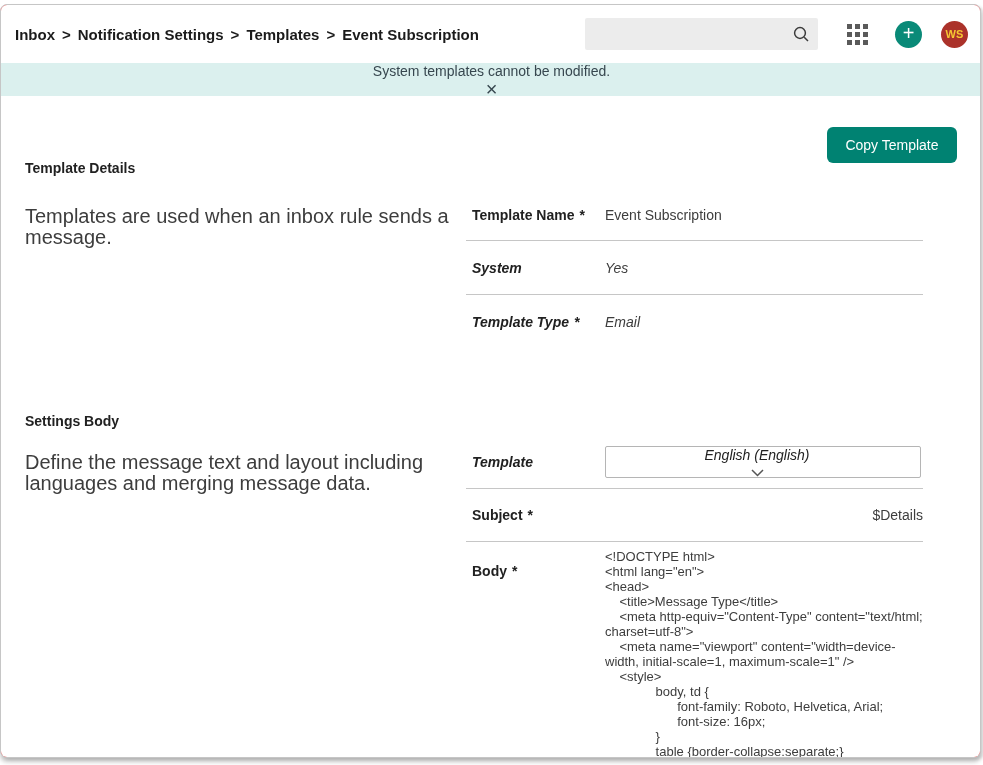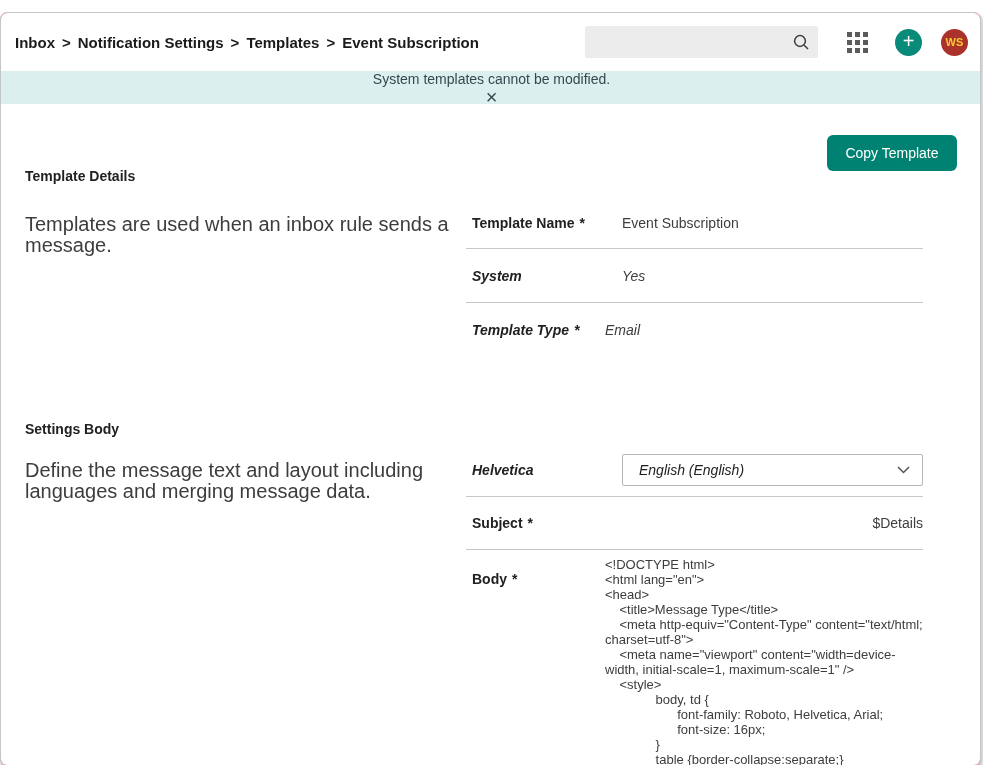--- a/index.html
+++ b/index.html
@@ -3,21 +3,21 @@
 <meta charset="utf-8">
 <style>
   * { box-sizing: border-box; margin: 0; padding: 0; }
   html, body {
     width: 983px; height: 765px;
     background: #fff;
     font-family: "Liberation Sans", sans-serif;
     overflow: hidden;
   }
   .window {
-    position: absolute; left: 0; top: 12px;
+    position: absolute; left: 0; top: 4px;
     width: 981px; height: 754px;
     background: #ef4444;
     border: 1px solid #c6c6c6;
     border-radius: 7px;
     box-shadow: 0 4px 4px rgba(0,0,0,.22), 3px 2px 3px rgba(0,0,0,.10);
     overflow: hidden;
   }
   
   .header {
     height: 58px; display: flex; align-items: center;
@@ -89,32 +89,32 @@
     font-size: 20px; color: #3d3d3d; line-height: 21px;
   }
   .sec1-title { top: 64px; }
   .sec1-desc  { top: 110px; }
   .sec2-title { top: 317px; }
   .sec2-desc  { top: 356px; }
   .rows { position: absolute; left: 465px; width: 457px; }
   .rows1 { top: 94px; }
   .rows2 { top: 339px; }
   .frow { display: flex; align-items: center; }
-  .frow.bline { border-bottom: 1px solid var(--divider, #c6c6c6); gap: 17px; }
+  .frow.bline { border-bottom: 1px solid var(--divider, #c6c6c6); }
   .h51 { height: 51px; } .h54 { height: 54px; font-style: italic; } .h53 { height: 53px; justify-content: space-between; }
   .flabel {
     width: 139px; flex: 0 0 139px; padding-left: 6px;
     font-size: 14px; font-weight: 700; color: #212121;
   }
   .flabel .req { margin-left: 5px; font-weight: 700; }
   .fvalue { font-size: 14px; color: #3d3d3d; }
   .select {
     width: 316px; height: 32px; border: 1px solid #b5b5b5; border-radius: 2px;
     background: #fff; display: flex; align-items: center;
-    padding: 0 12px 0 16px; cursor: pointer;
+    padding: 0 12px 0 0; cursor: pointer; flex-direction: column;
   }
   .select .sel-text { flex: 1; font-size: 14px; color: #212121; }
   .body-row { align-items: flex-start; }
   .body-row .flabel { padding-top: 21px; }
   .code {
     width: 332px; padding-top: 7px;
     font-size: 13px; line-height: 15px; color: #3d3d3d;
     white-space: pre-wrap; overflow-wrap: break-word; word-break: normal;
   }
 </style>
@@ -197,21 +197,21 @@
         <div class="fvalue">Email</div>
       </div>
     </div>
 
     <div class="sec-title sec2-title">Settings Body</div>
     <div class="sec-desc sec2-desc">Define the message text and layout including languages and merging message data.</div>
 
     <div class="rows rows2">
       <div class="frow h54 bline">
         <div class="flabel">
-          <span>Helvetica</span><span class="req"></span>
+          <span>Template</span><span class="req"></span>
         </div>
         <div class="select">
           <span class="sel-text">English (English)</span>
           <span style="display:flex;">
             <svg width="13" height="8" viewBox="0 0 13 8">
               <path d="M1 1 L6.5 6.5 L12 1" fill="none" stroke="#555" stroke-width="1.5"></path>
             </svg>
           </span>
         </div>
       </div>

